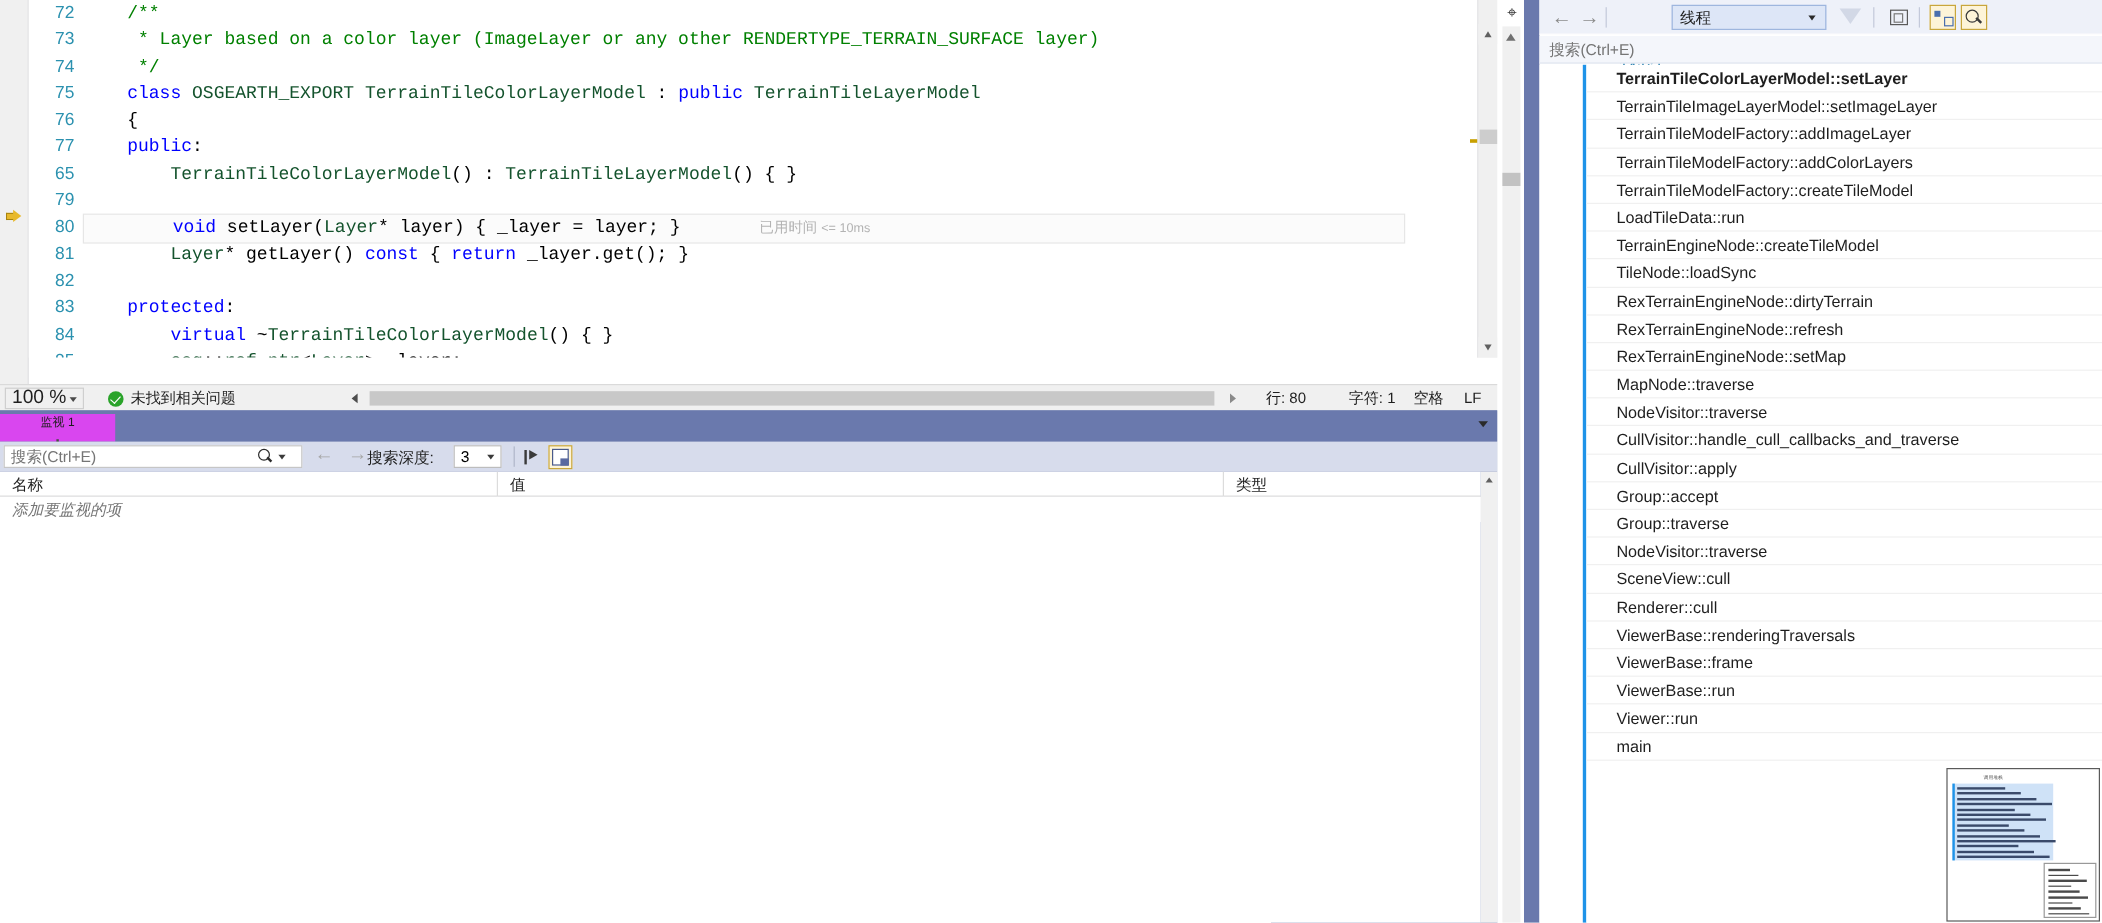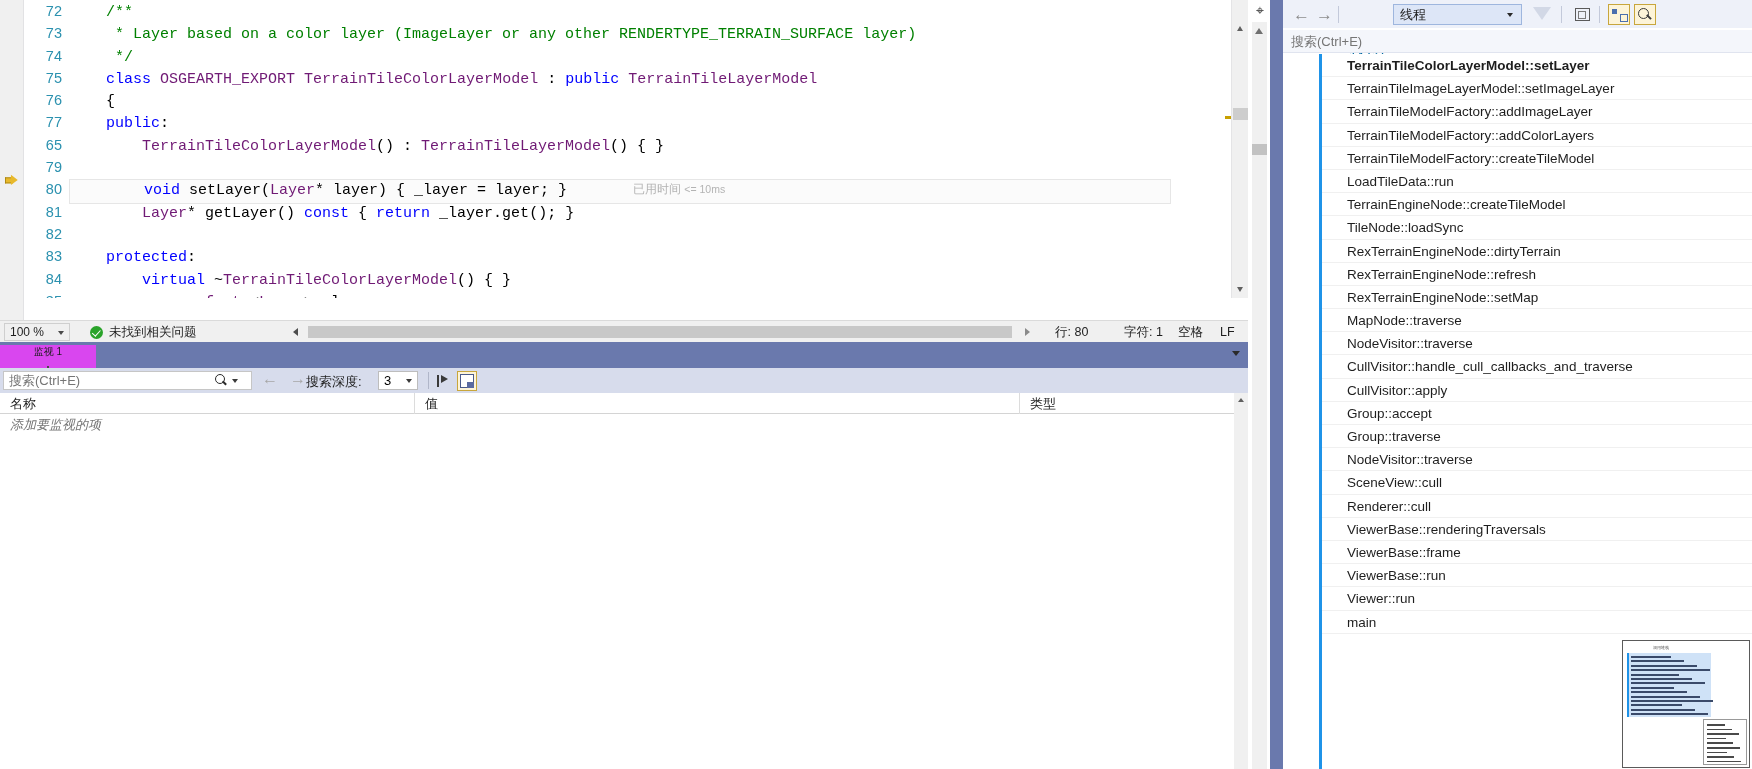--- a/index.html
+++ b/index.html
@@ -51,21 +51,21 @@
   .ln {
     display: inline-block;
     width: 46px; text-align: right;
     color: #2b91af; font-size: 14.5px;
     padding-right: 8px;
     font-family: "Liberation Sans", sans-serif;
   }
   .ctext { display: inline-block; }
   .cm { color: #008000; }
   .kw { color: #0000ff; }
-  .ty { color: #701a75; }
+  .ty { color: #14532d; }
   .hl-line {
     background: #fbfbfb;
     outline: 1px solid #e6e6e6;
   }
   .elapsed {
     color: #b3b3b3; font-family: "Liberation Sans", sans-serif;
     font-size: 12px; padding-left: 14px;
   }
   .elapsed .small { font-size: 10.5px; }
 
@@ -105,21 +105,21 @@
     background: #f0f0f0;
     border-top: 1px solid #dadada;
     font-size: 12.5px; color: #1e1e1e;
   }
   #zoom-combo {
     position: absolute; left: 4px; top: 2px;
     width: 66px; height: 18px;
     background: #f0f0f0; border: 1px solid #cfcfcf;
     display: flex; align-items: center;
   }
-  #zoom-combo .zv { padding-left: 5px; font-size: 12px; }
+  #zoom-combo .zv { padding-left: 5px; font-size: 16px; }
   #zoom-combo .cb-arrow {
     position: absolute; right: 5px; top: 7px;
     width: 0; height: 0;
     border-left: 3.5px solid transparent;
     border-right: 3.5px solid transparent;
     border-top: 4px solid #4a4a4a;
   }
   #issue-status {
     position: absolute; left: 90px; top: 0;
     height: 22px; display: flex; align-items: center; gap: 6px;

